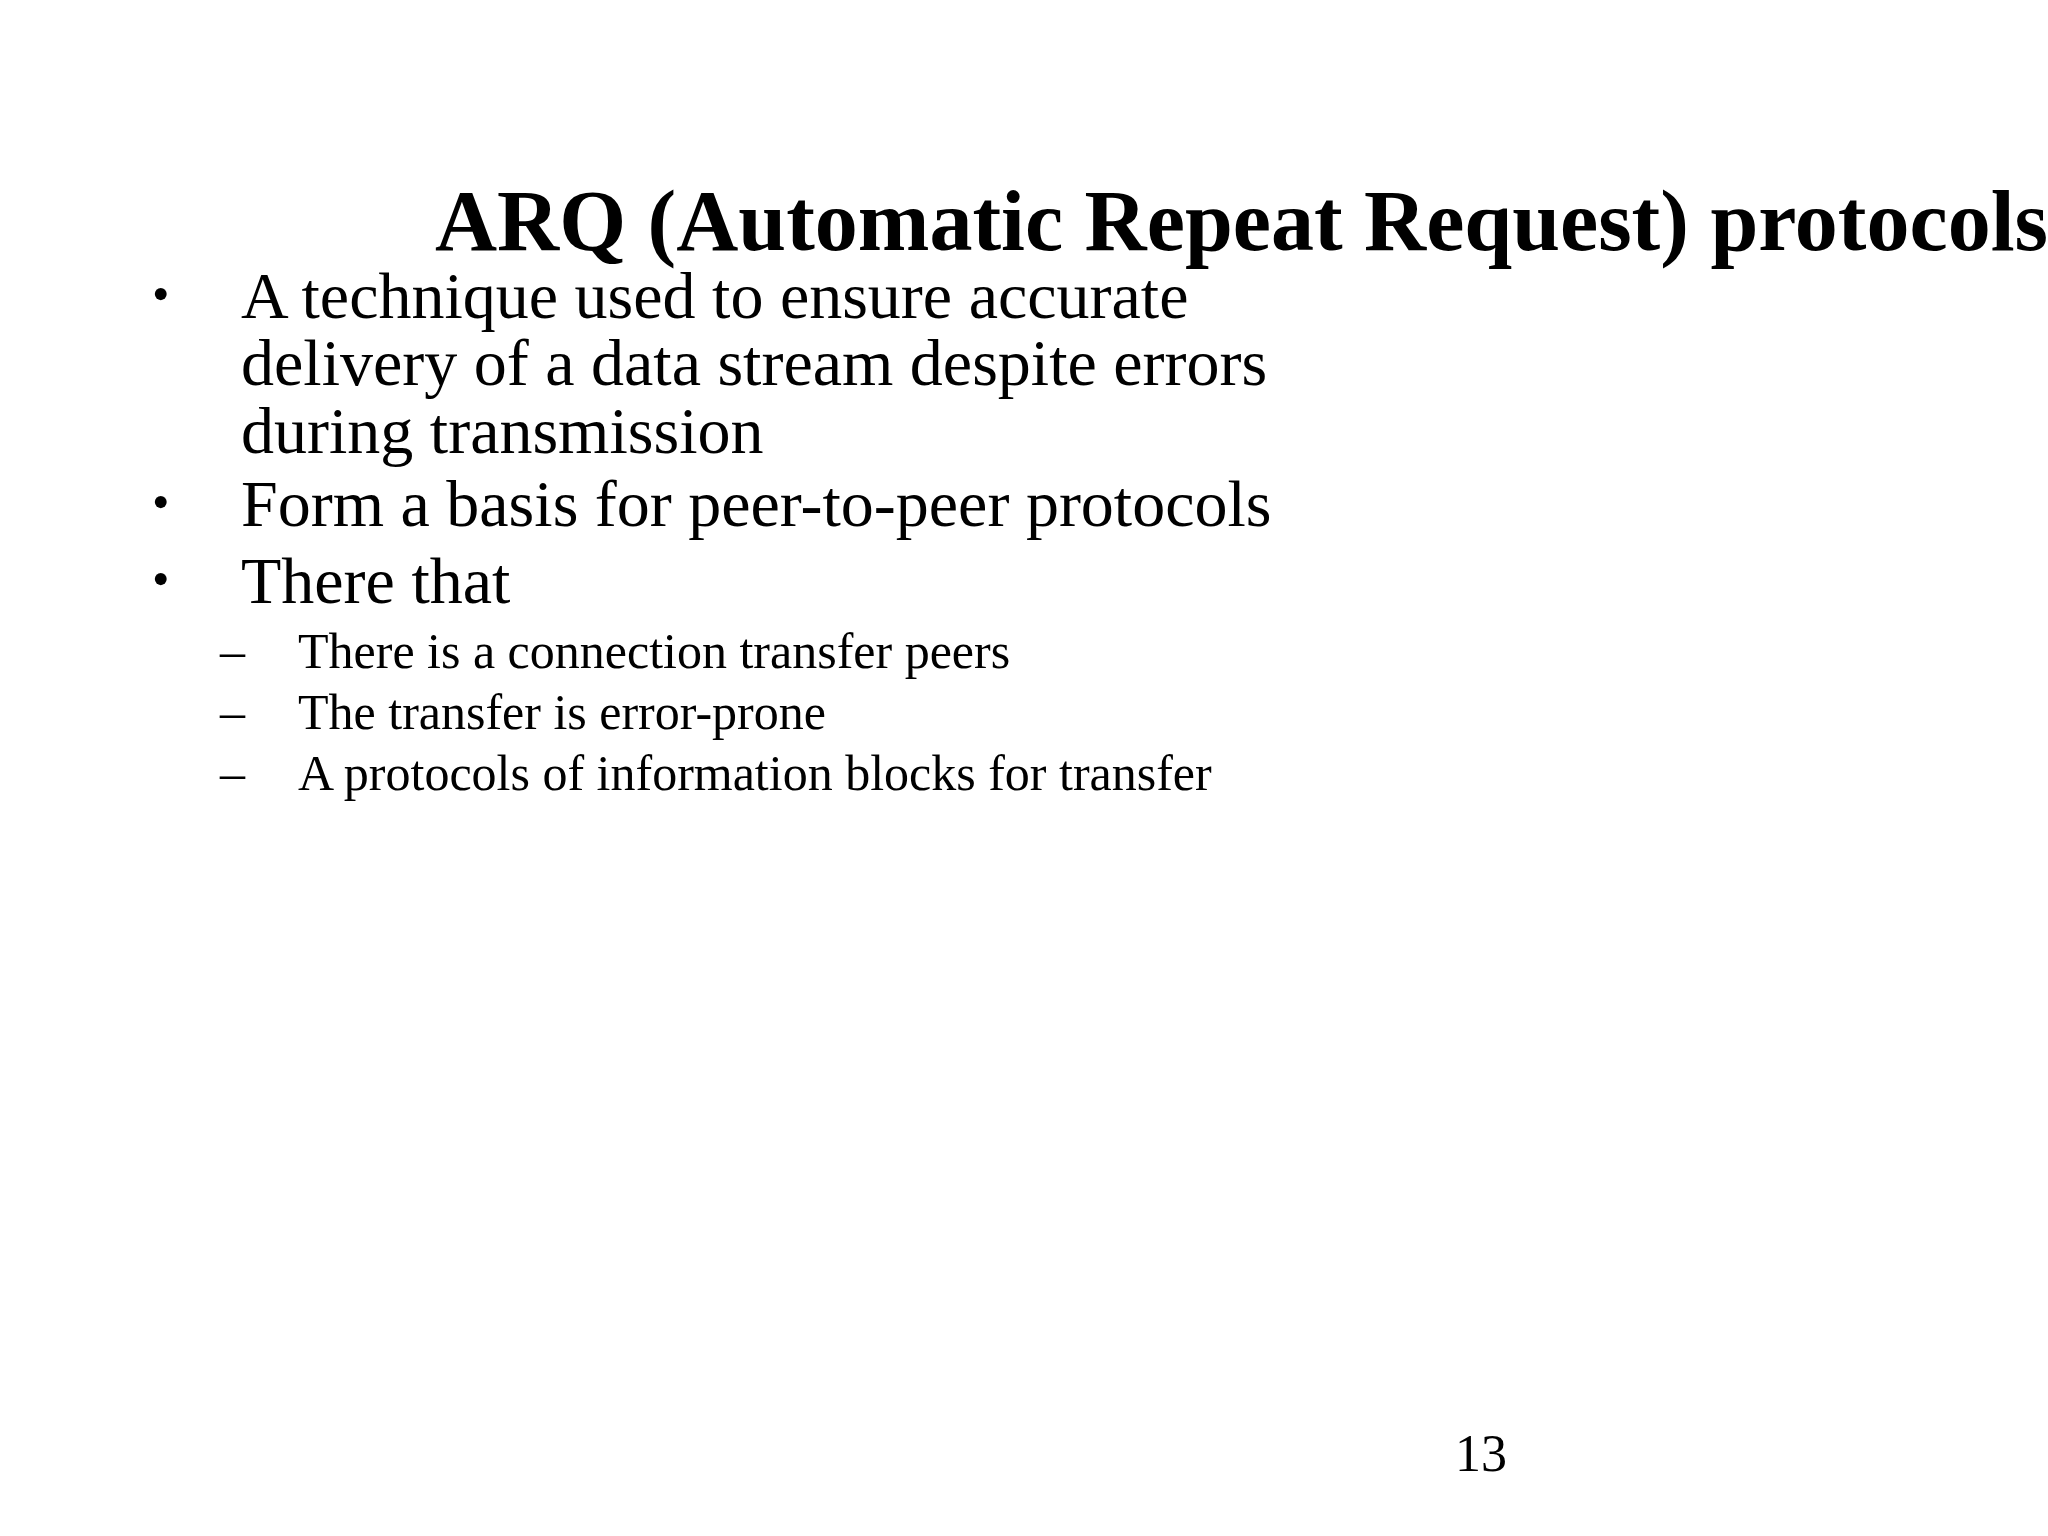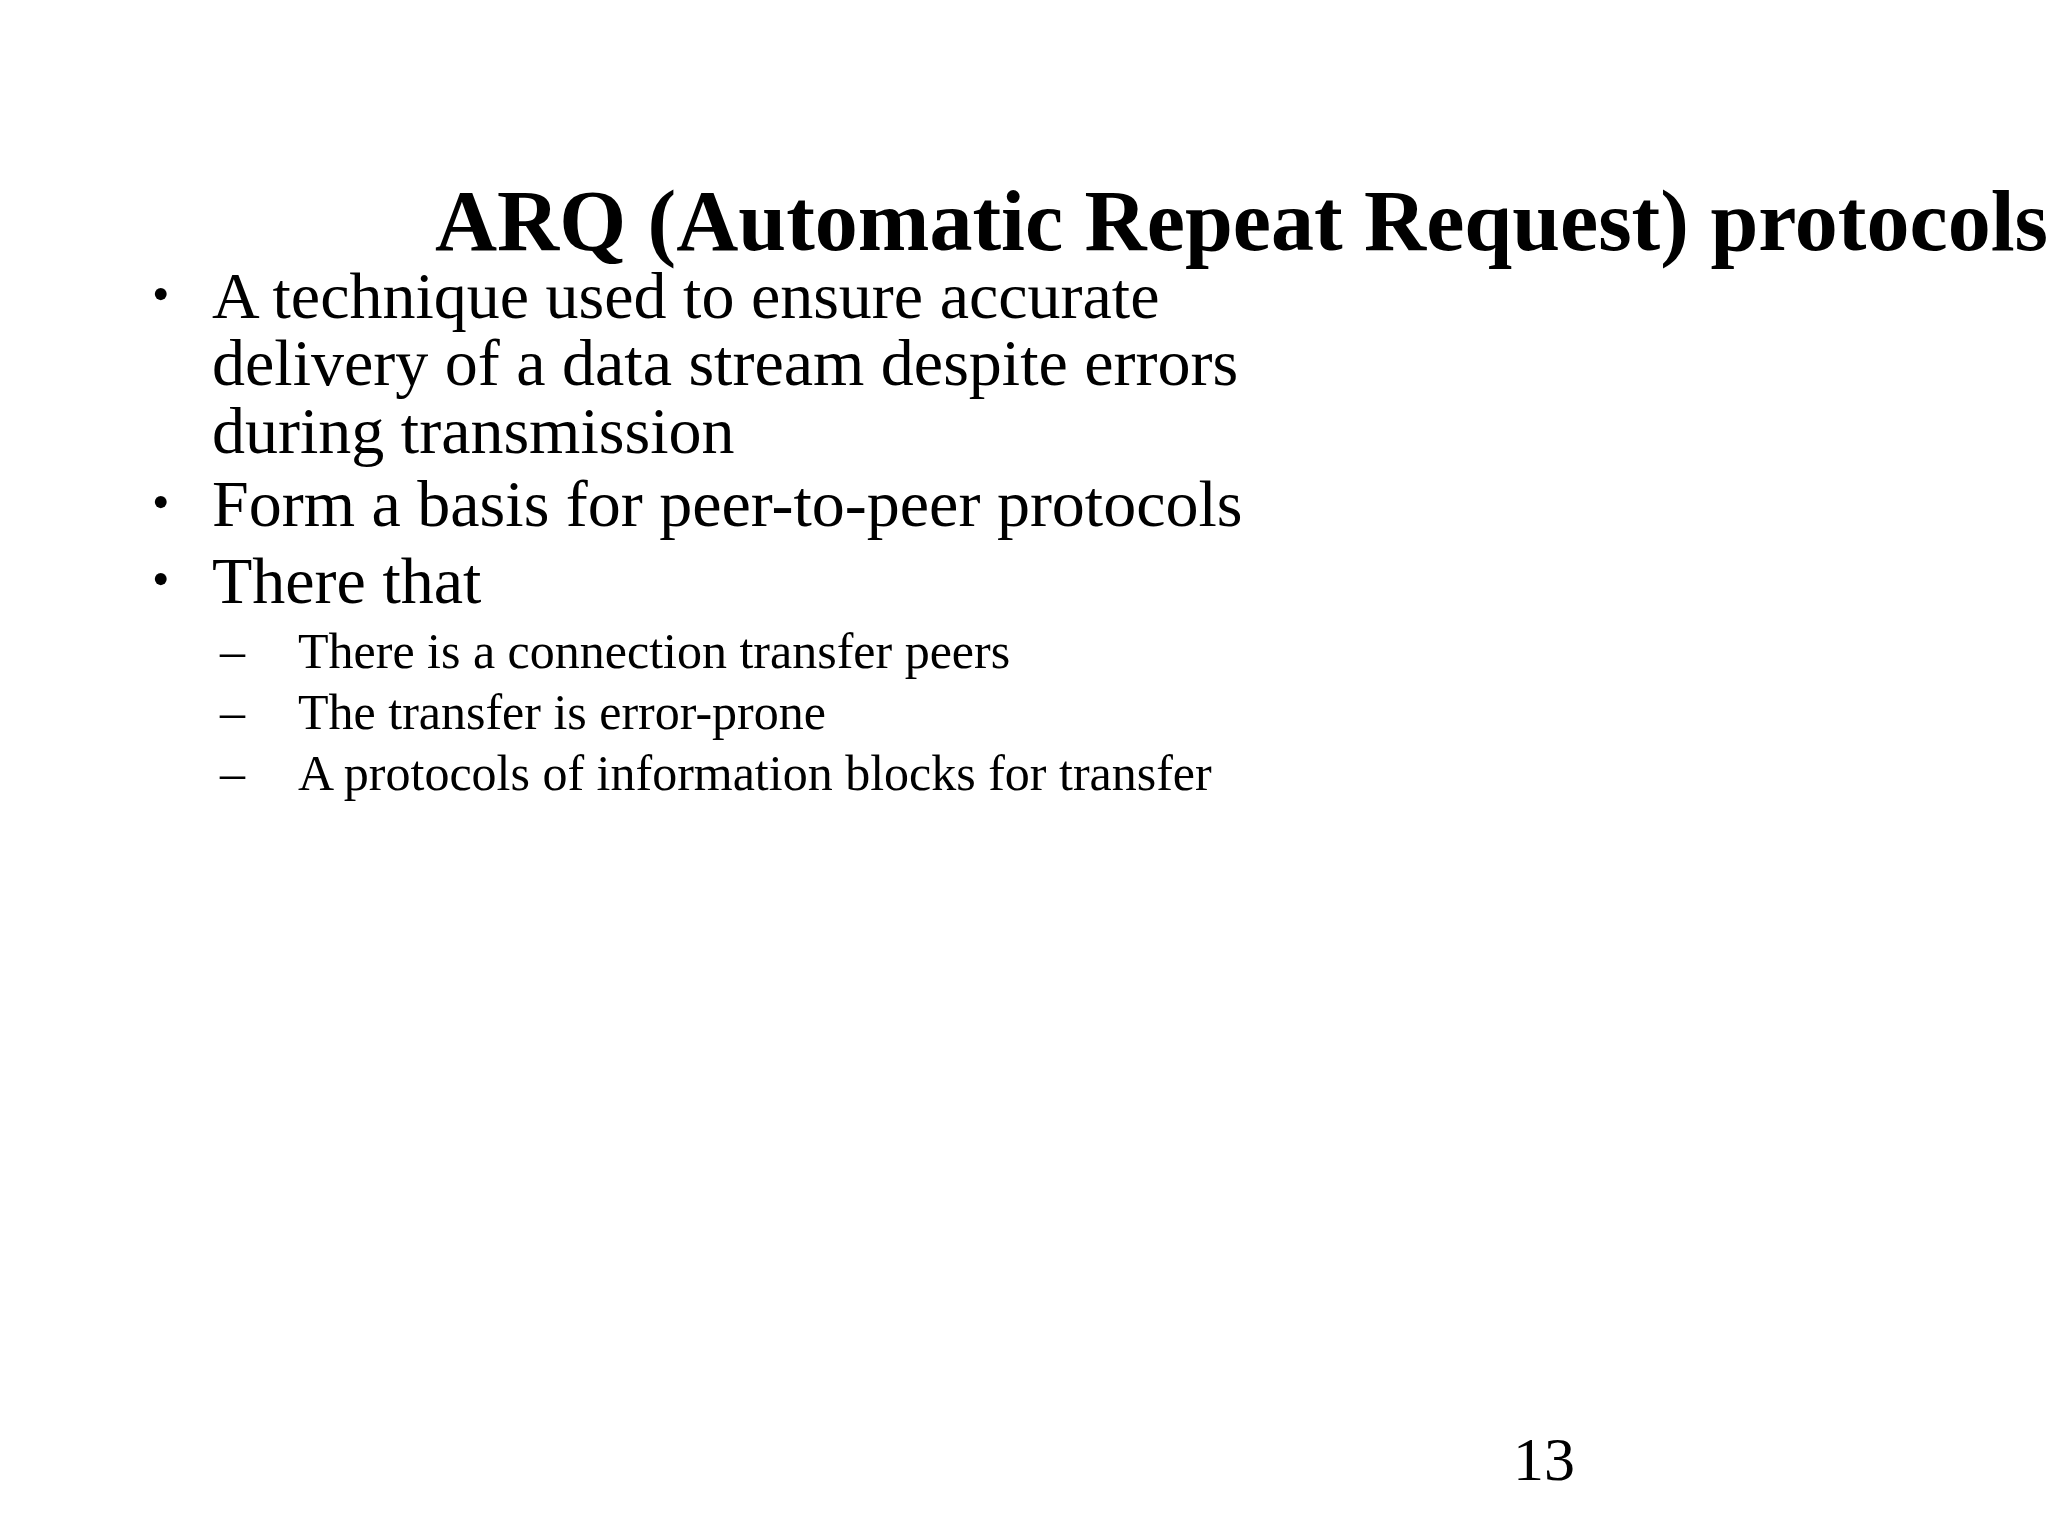--- a/index.html
+++ b/index.html
@@ -56,20 +56,21 @@
   li.bullet1 > .bullet-mark {
     position: absolute;
     left: 12px;
     top: 0;
     font-size: 50px;
     line-height: 1.30;
   }
   li.bullet1 > .bullet-text {
     display: block;
     max-width: 1175px;
+    margin-left: 29px;
   }
 
   ul.level2 {
     list-style: none;
     margin: 6px 0 0 0;
     padding: 0;
   }
 
   li.bullet2 {
     position: relative;
@@ -92,22 +93,22 @@
   li.b-1 { margin-bottom: 6px; }
   li.b-2 { margin-bottom: 10px; }
   li.b-3 { margin-bottom: 0; }
 
   
   .page-number {
     position: absolute;
     left: 1455px;
     top: 1428px;
     width: 120px;
-    text-align: right;
-    font-size: 62px;
+    text-align: left;
+    font-size: 52px;
     line-height: 1;
     color: #000000;
   }
 </style>
 </head>
 <body>
 
 <div class="slide">
 
   <h1 class="slide-title">ARQ (Automatic Repeat Request) protocols</h1>

